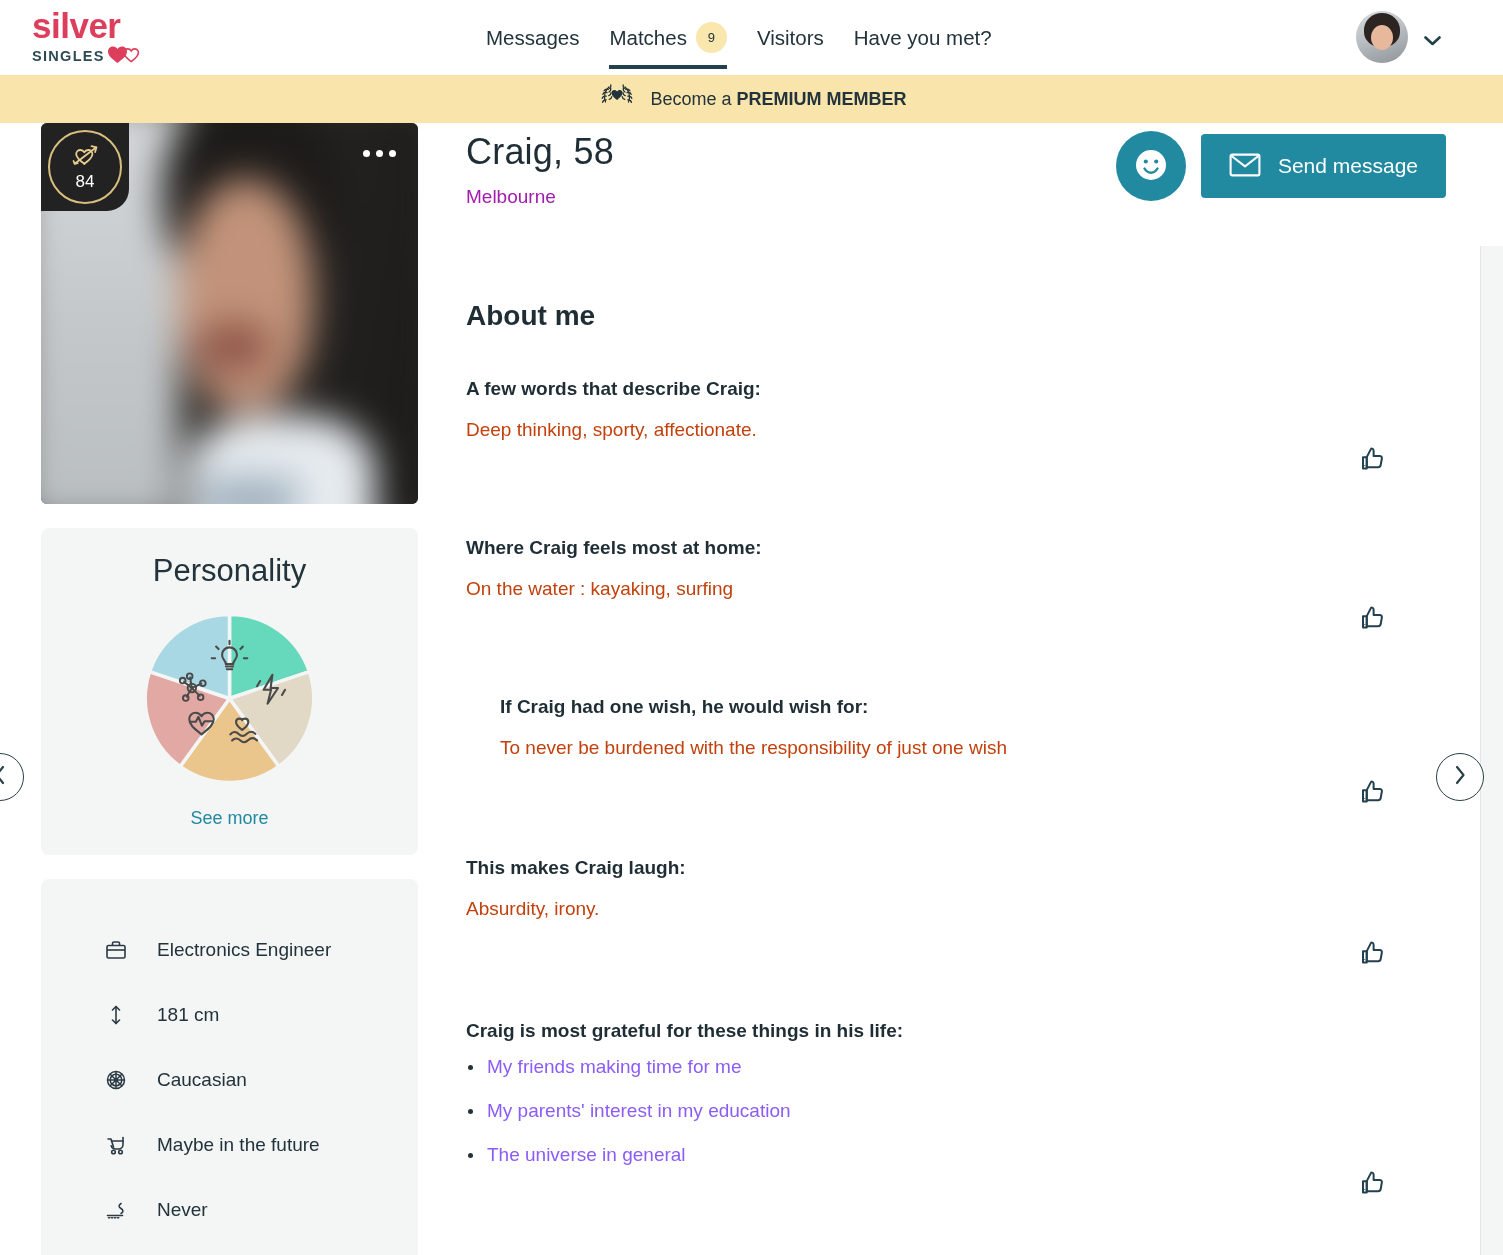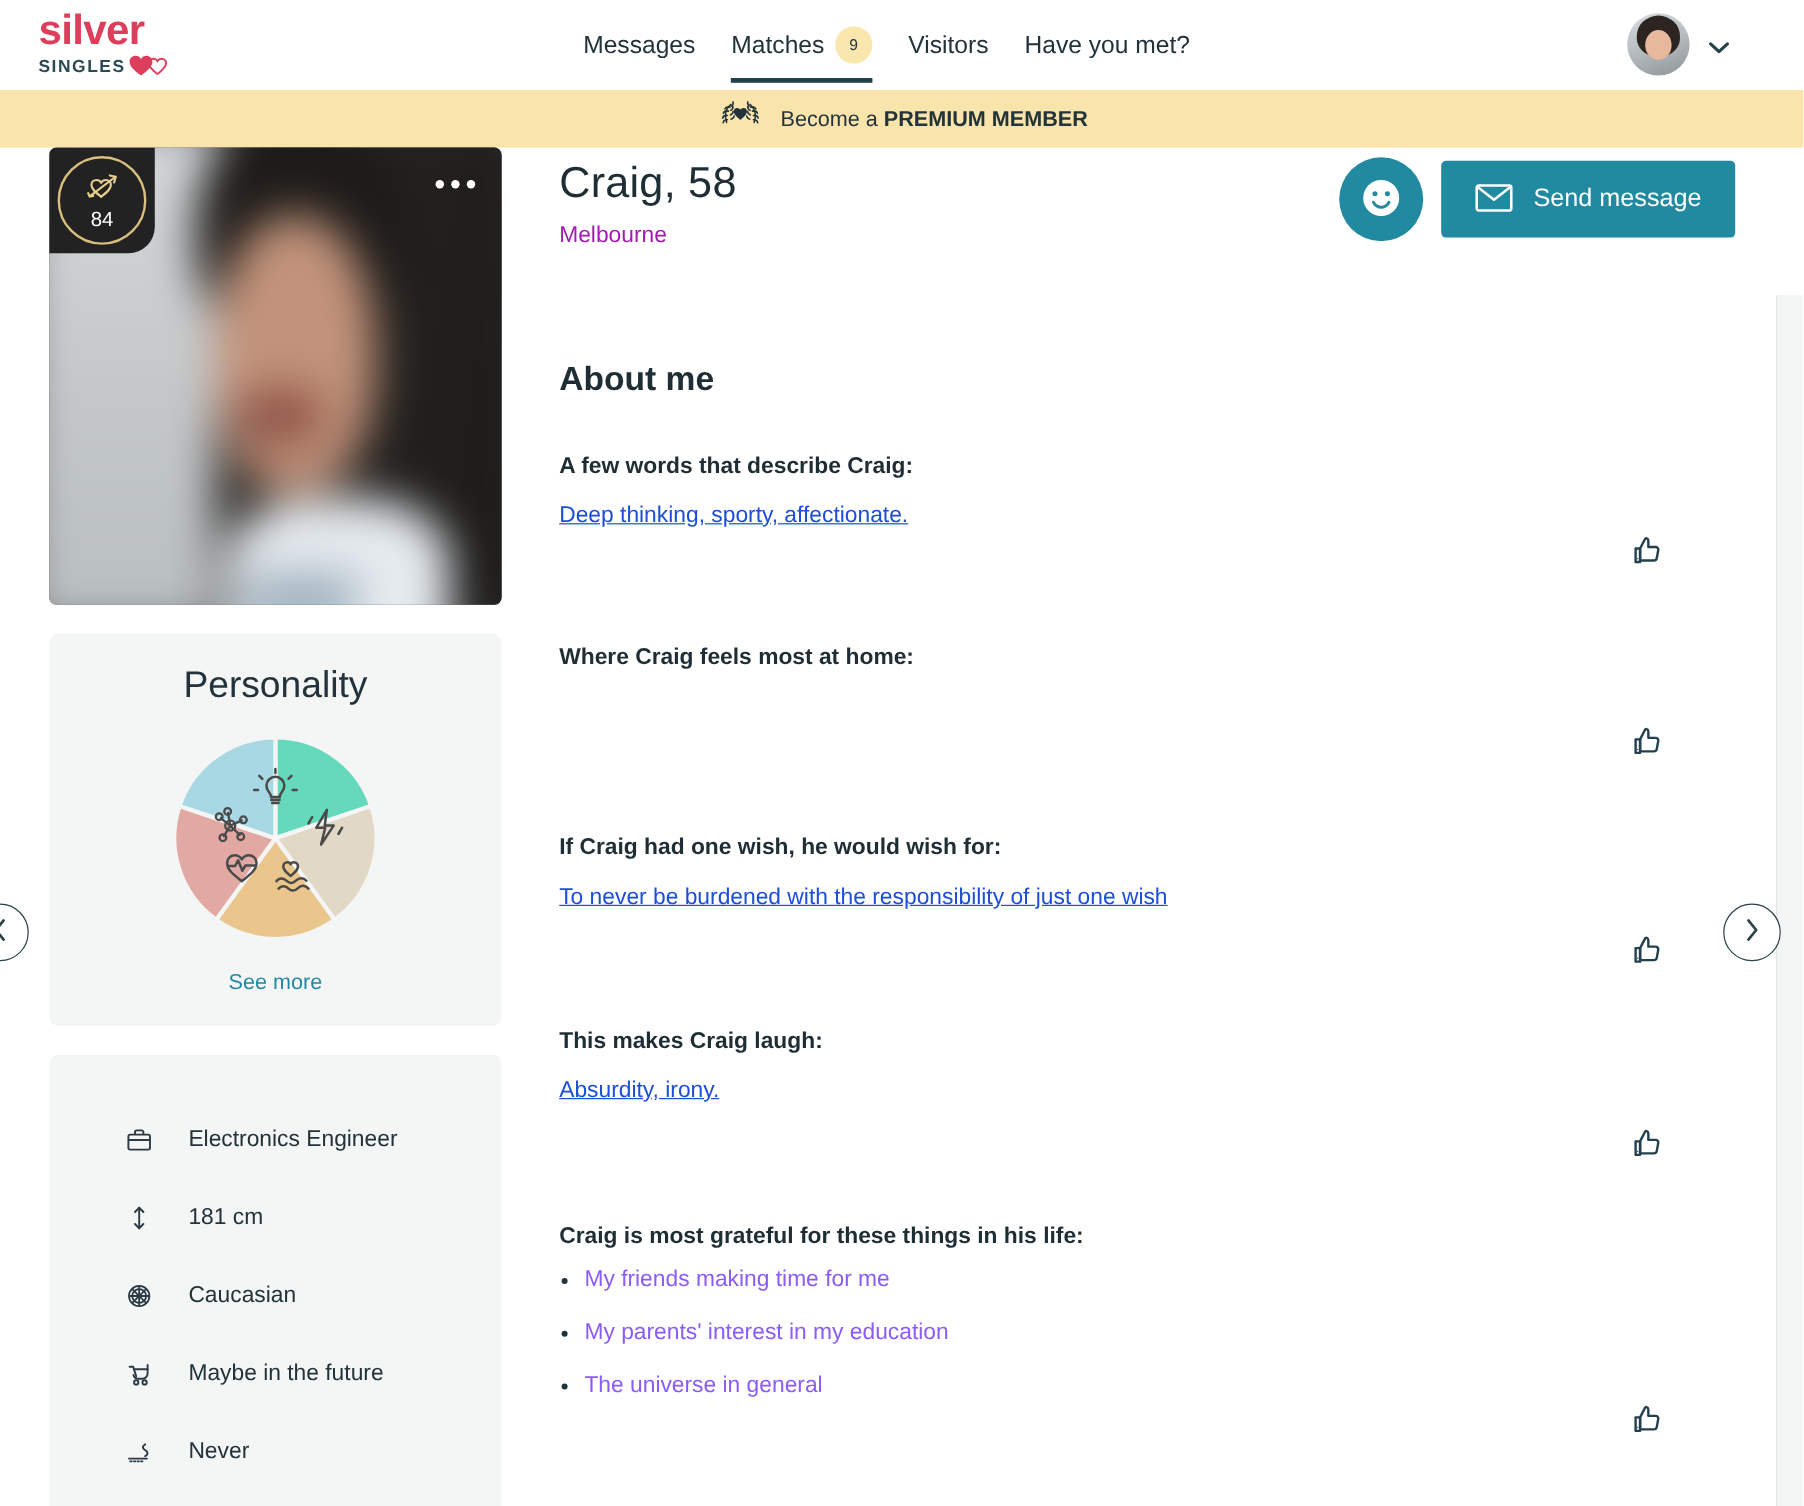--- a/index.html
+++ b/index.html
@@ -370,23 +370,22 @@
 
   .qa-block { position: relative; }
   .qa-q {
     font-size: 19px;
     font-weight: bold;
     color: #1f2d35;
   }
   .qa-a {
     margin-top: 17px;
     font-size: 19px;
-    color: #1d4ed8;
+    color: #c2410c;
     line-height: 1.35;
-    text-decoration: underline;
   }
   .qa-list {
     margin-top: 14px;
     list-style: none;
   }
   .qa-list li {
     position: relative;
     padding-left: 21px;
     font-size: 19px;
     color: #8b5cf6;
@@ -677,32 +676,33 @@
             <path d="M7 10.5h-3v9h3z"></path>
             <path d="M7 10.5l3.2-6.2c.3-.6.7-.8 1.2-.6.7.2 1.1.9 1.1 1.7v4.1h4.8c1.2 0 2 1 1.8 2.1l-1 5.4c-.2 1-1 1.5-2 1.5H7z"></path>
             <circle cx="5.4" cy="17.2" r="0.45" fill="#23404f" stroke="none"></circle>
           </svg>
         </span>
       </button>
     </div>
 
     <div class="qa-block" style="margin-top:25px;height:159px;">
       <div class="qa-q">Where Craig feels most at home:</div>
+      <div class="qa-a">On the water : kayaking, surfing</div>
       <button class="like-btn" style="top:66px;">
         <span>
           <svg width="30" height="30" viewBox="0 0 24 24" fill="none" stroke="#23404f" stroke-width="1.6" stroke-linejoin="round">
             <path d="M7 10.5h-3v9h3z"></path>
             <path d="M7 10.5l3.2-6.2c.3-.6.7-.8 1.2-.6.7.2 1.1.9 1.1 1.7v4.1h4.8c1.2 0 2 1 1.8 2.1l-1 5.4c-.2 1-1 1.5-2 1.5H7z"></path>
             <circle cx="5.4" cy="17.2" r="0.45" fill="#23404f" stroke="none"></circle>
           </svg>
         </span>
       </button>
     </div>
 
-    <div class="qa-block" style="margin-top:0;height:161px;">
+    <div class="qa-block" style="margin-top:0;height:161px;margin-left:34px;">
       <div class="qa-q">If Craig had one wish, he would wish for:</div>
       <div class="qa-a">To never be burdened with the responsibility of just one wish</div>
       <button class="like-btn" style="top:81px;">
         <span>
           <svg width="30" height="30" viewBox="0 0 24 24" fill="none" stroke="#23404f" stroke-width="1.6" stroke-linejoin="round">
             <path d="M7 10.5h-3v9h3z"></path>
             <path d="M7 10.5l3.2-6.2c.3-.6.7-.8 1.2-.6.7.2 1.1.9 1.1 1.7v4.1h4.8c1.2 0 2 1 1.8 2.1l-1 5.4c-.2 1-1 1.5-2 1.5H7z"></path>
             <circle cx="5.4" cy="17.2" r="0.45" fill="#23404f" stroke="none"></circle>
           </svg>
         </span>

